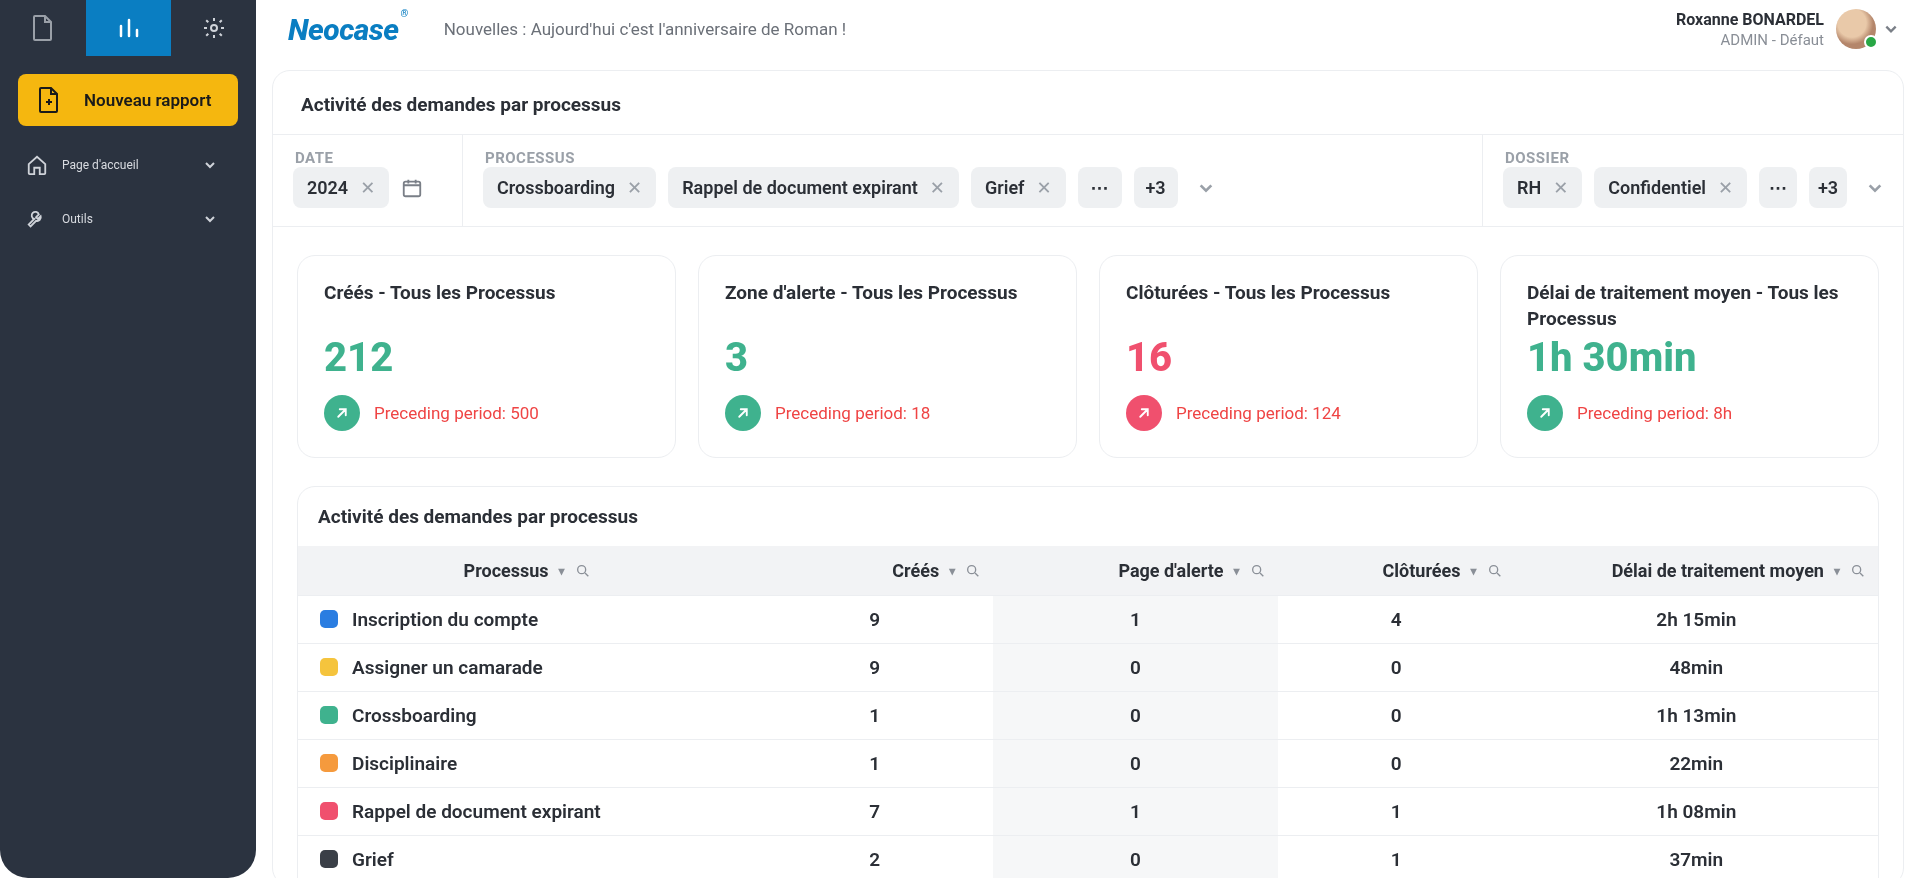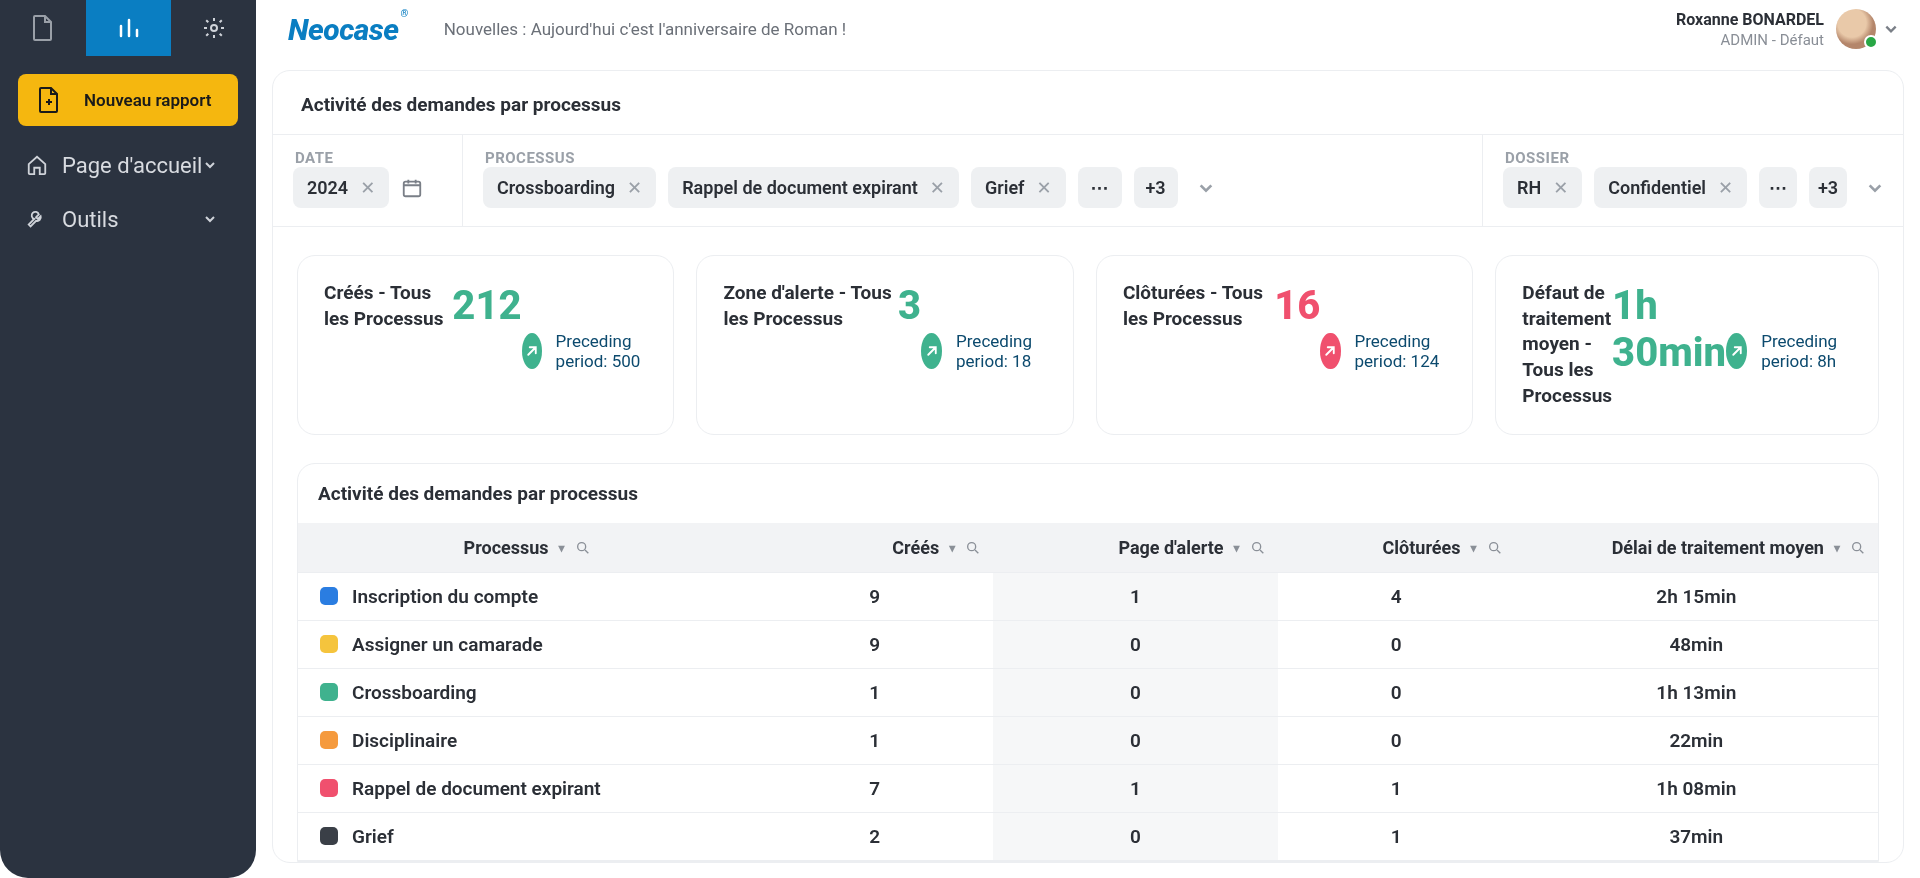--- a/index.html
+++ b/index.html
@@ -17,21 +17,21 @@
 
 .new-report-btn {
   margin: 18px 18px 12px 18px; background: #f5b70f; color: #1a1a1a;
   border-radius: 8px; height: 52px; display: flex; align-items: center;
   padding: 0 20px; font-weight: 600; font-size: 17px; cursor: pointer;
 }
 .new-report-btn svg { margin-right: 24px; }
 
 .side-item {
   margin: 0 8px; height: 54px; display: flex; align-items: center;
-  padding: 0 18px; color: #d8dbe0; font-size: 22px; cursor: pointer;
+  padding: 0 18px; color: #d8dbe0; font-size: 12px; cursor: pointer;
 }
 .side-item svg { margin-right: 14px; flex: 0 0 auto; }
 .side-item .lbl { flex: 1; }
 .chevdown { flex: 0 0 auto; }
 
 
 .topbar {
   position: absolute; left: 256px; top: 0; right: 0; height: 58px;
   display: flex; align-items: center; padding: 0 0 0 32px;
 }
@@ -86,27 +86,27 @@
 }
 .chip .x { margin-left:12px; color:#9aa0a8; font-weight:400; }
 .chip.square { width:44px; justify-content:center; padding:10px 0; }
 .cal { background:transparent; border:none; }
 .chev-sel { color:#9aa0a8; cursor:pointer; margin-left:8px; }
 
 
 .kpis { display:flex; gap:22px; padding: 28px 24px; }
 .kpi {
   flex:1; border:1px solid #eceef1; border-radius:18px; padding:24px 26px 26px 26px;
-  display:flex; flex-direction:row;
+  display:flex; flex-direction:column;
 }
 .kpi-title { font-size:19px; font-weight:700; color:#2b2f36; line-height:1.35; min-height:52px; }
 .kpi-val { font-size:40px; font-weight:800; margin-top:2px; }
 .kpi-val.green { color:#3fb28e; }
 .kpi-val.red { color:#f0506e; }
-.kpi-foot { display:flex; align-items:center; margin-top:14px; color:#0c4a6e; font-size:17px; }
+.kpi-foot { display:flex; align-items:center; margin-top:14px; color:#ef4444; font-size:17px; }
 .kpi-badge { width:36px; height:36px; border-radius:50%; display:flex; align-items:center; justify-content:center; margin-right:14px; }
 .kpi-badge.green { background:#3fb28e; }
 .kpi-badge.red { background:#f0506e; }
 
 
 .table-panel {
   margin: 0 24px 0 24px; border:1px solid #eceef1; border-radius:18px 18px 0 0;
   padding: 18px 0 0 0;
 }
 .table-title { font-weight:700; font-size:19px; color:#2b2f36; padding: 0 20px 18px 20px; }
@@ -312,21 +312,21 @@
         <div class="kpi-foot">
           <div class="kpi-badge red">
               <svg width="18" height="18" viewBox="0 0 24 24">
                 <path d="M7 17L17 7M9 7h8v8" stroke="#fff" stroke-width="2.5" fill="none" stroke-linecap="round"></path>
               </svg>
             </div>
           <span>Preceding period: 124</span>
         </div>
       </div>
       <div class="kpi">
-        <div class="kpi-title">Défaut de traitement moyen - Tous les Processus</div>
+        <div class="kpi-title">Délai de traitement moyen - Tous les Processus</div>
         <div class="kpi-val green">1h 30min</div>
         <div class="kpi-foot">
           <div class="kpi-badge green">
               <svg width="18" height="18" viewBox="0 0 24 24">
                 <path d="M7 17L17 7M9 7h8v8" stroke="#fff" stroke-width="2.5" fill="none" stroke-linecap="round"></path>
               </svg>
             </div>
           <span>Preceding period: 8h</span>
         </div>
       </div>

